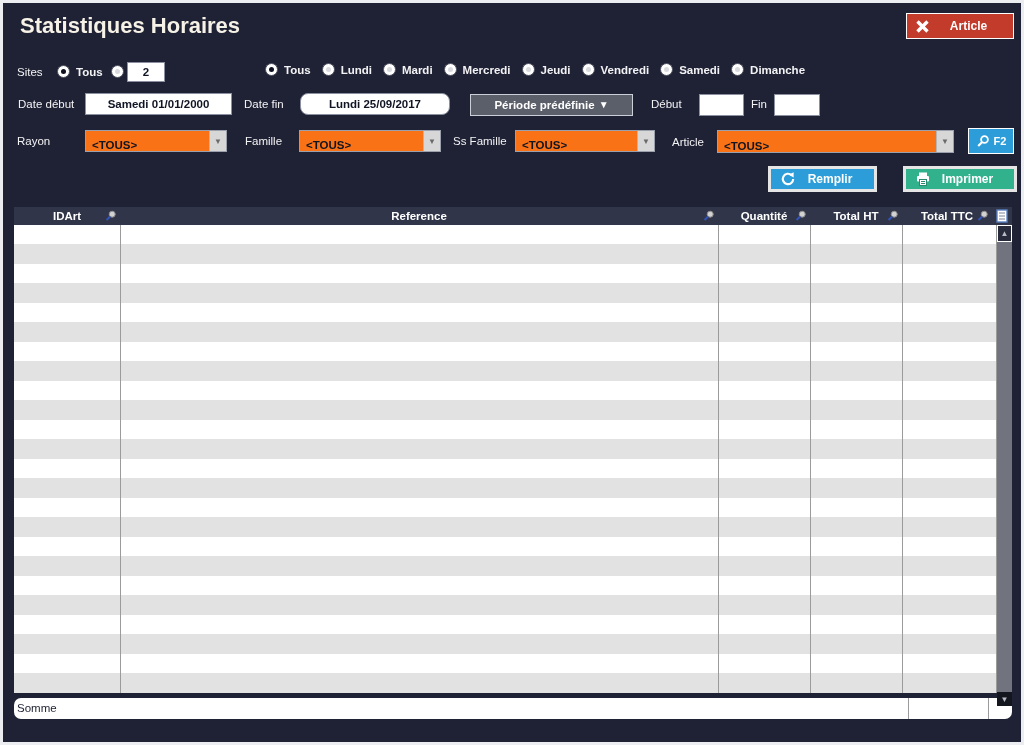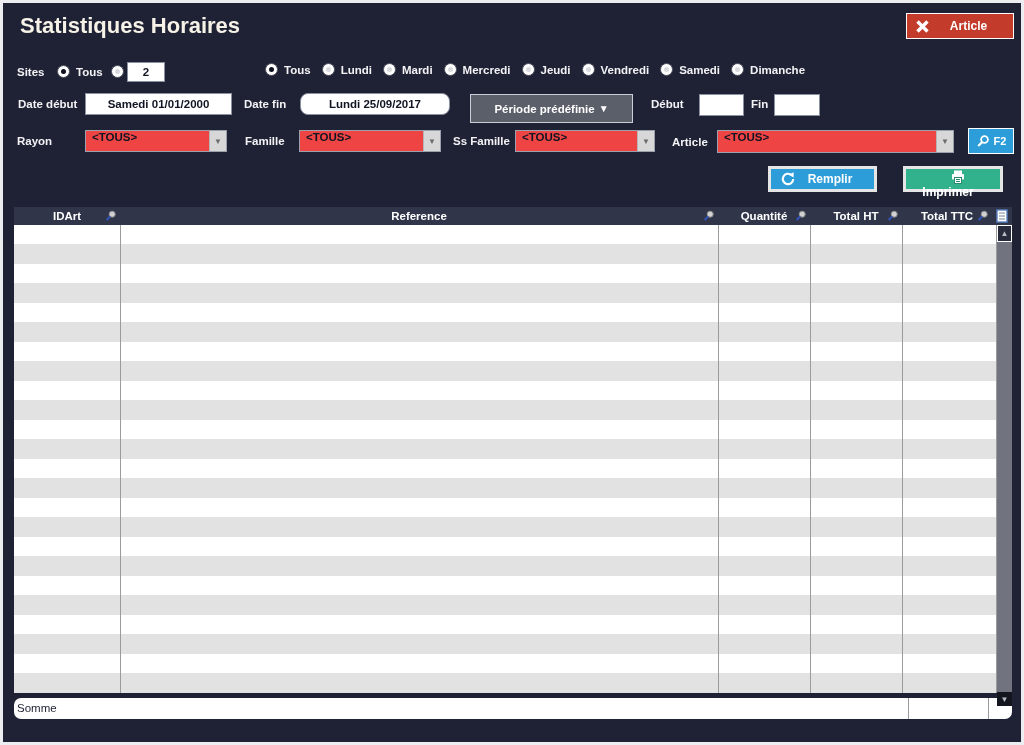--- a/index.html
+++ b/index.html
@@ -4,21 +4,21 @@
 <style>
   :root{
     --bg:#1f2234; --band:#31354a; --red:#c23b2b; --blue:#2c9dd8; --green:#32b18d;
     --graybtn:#5b5f6a; --stripe:#e2e2e2; --thumb:#71737f;
   }
   *{margin:0;padding:0;box-sizing:border-box;}
   body{font-family:"Liberation Sans", sans-serif; background:#cfd2d8;}
   #stage{position:relative;width:1024px;height:745px;background:var(--bg);overflow:hidden;}
   #frame{position:absolute;inset:0;border:3px solid #ecedf1;pointer-events:none;z-index:50;}
 
-  .lbl{position:absolute;color:#f3f2f5;font-size:11.5px;font-weight:bold;white-space:nowrap;}
+  .lbl{position:absolute;color:#f3f2f5;font-size:11.5px;font-weight:normal;white-space:nowrap;}
   .title{position:absolute;left:20px;top:13px;color:#f7f2e7;font-size:22px;font-weight:bold;}
 
   
   .quit{position:absolute;left:906px;top:13px;width:108px;height:26px;background:var(--red);
         border:1px solid #fff;display:flex;align-items:center;cursor:pointer;}
   .quit .x{margin-left:8px;display:flex;}
   .quit .qt{flex:1;text-align:center;color:#fff;font-size:12px;font-weight:bold;padding-right:6px;}
 
   
   .radio{display:inline-block;width:13px;height:13px;border-radius:50%;background:#fff;
@@ -29,40 +29,40 @@
   .field{position:absolute;background:#fff;border:1px solid #8b90a0;color:#101423;
          font-family:"Liberation Sans",sans-serif;font-size:11.5px;font-weight:600;text-align:center;}
   input.field{outline:none;}
 
   
   #days-row{position:absolute;left:265px;top:63px;display:flex;align-items:center;gap:11px;}
   .day{display:flex;align-items:center;gap:6px;}
   .day .dl{color:#f3f2f5;font-size:11.5px;font-weight:600;}
 
   
-  .period{position:absolute;left:470px;top:94px;width:163px;height:29px;background:var(--graybtn);
+  .period{position:absolute;left:470px;top:94px;width:163px;height:22px;background:var(--graybtn);
           border:1px solid #c9ced8;color:#fff;font-size:11.5px;font-weight:bold;display:flex;
           align-items:center;justify-content:center;gap:4px;cursor:pointer;}
   .period .tri{font-size:10px;line-height:1;}
 
   
-  .combo{position:absolute;height:22px;background:#ef4444;border:1px solid #9aa0ac;display:flex;align-items:flex-start;cursor:pointer;}
+  .combo{position:absolute;height:22px;background:#f97316;border:1px solid #9aa0ac;display:flex;align-items:flex-end;cursor:pointer;}
   .combo .val{flex:1;font-size:11.5px;font-weight:600;color:#101423;padding-left:6px;white-space:nowrap;overflow:hidden;}
   .combo .arrow{width:17px;height:100%;background:#d7d7d7;border-left:1px solid #b5b5b5;
                 display:flex;align-items:center;justify-content:center;color:#6a6a6a;font-size:8px;}
 
   .f2{position:absolute;left:968px;top:128px;width:46px;height:26px;background:var(--blue);border:1px solid #fff;
       display:flex;align-items:center;justify-content:center;gap:4px;color:#fff;font-size:11px;font-weight:bold;cursor:pointer;}
 
   .actbtn{position:absolute;top:166px;height:26px;border:3px solid #e5e5e5;display:flex;align-items:center;
           color:#fff;font-size:12px;font-weight:bold;cursor:pointer;}
   .actbtn .ic{margin-left:9px;display:flex;}
   .actbtn .al{flex:1;text-align:center;padding-right:10px;}
   #btn-fill{left:768px;width:109px;background:var(--blue);}
-  #btn-print{left:903px;width:100px;background:var(--green);flex-direction:column;}
+  #btn-print{left:903px;width:114px;background:var(--green);}
 
   
   #thead{position:absolute;left:14px;top:207px;width:998px;height:18px;background:var(--band);display:flex;}
   .hcell{position:relative;height:100%;display:flex;align-items:center;justify-content:center;}
   .hcell .hl{color:#fff;font-size:11.5px;font-weight:bold;}
   .hcell .loupe{position:absolute;right:3px;top:3px;}
   .hcorner{width:20px;display:flex;align-items:center;justify-content:center;}
 
   #tbody{position:absolute;left:14px;top:225px;width:983px;height:468px;
          background:repeating-linear-gradient(to bottom,#ffffff 0px,#ffffff 19.5px,var(--stripe) 19.5px,var(--stripe) 39px);

